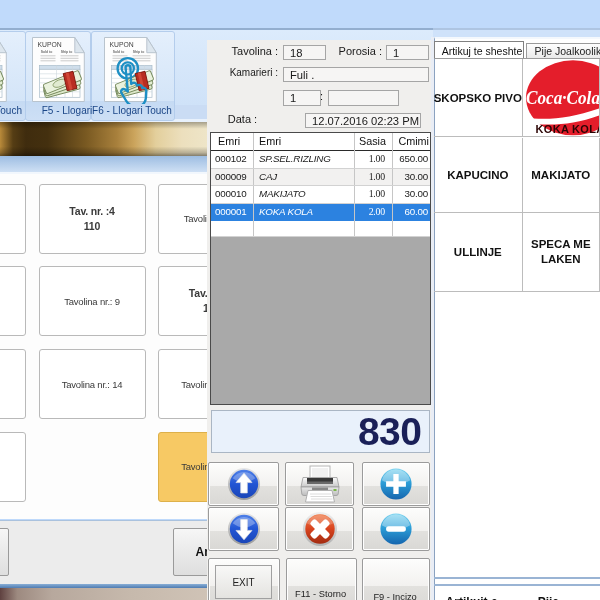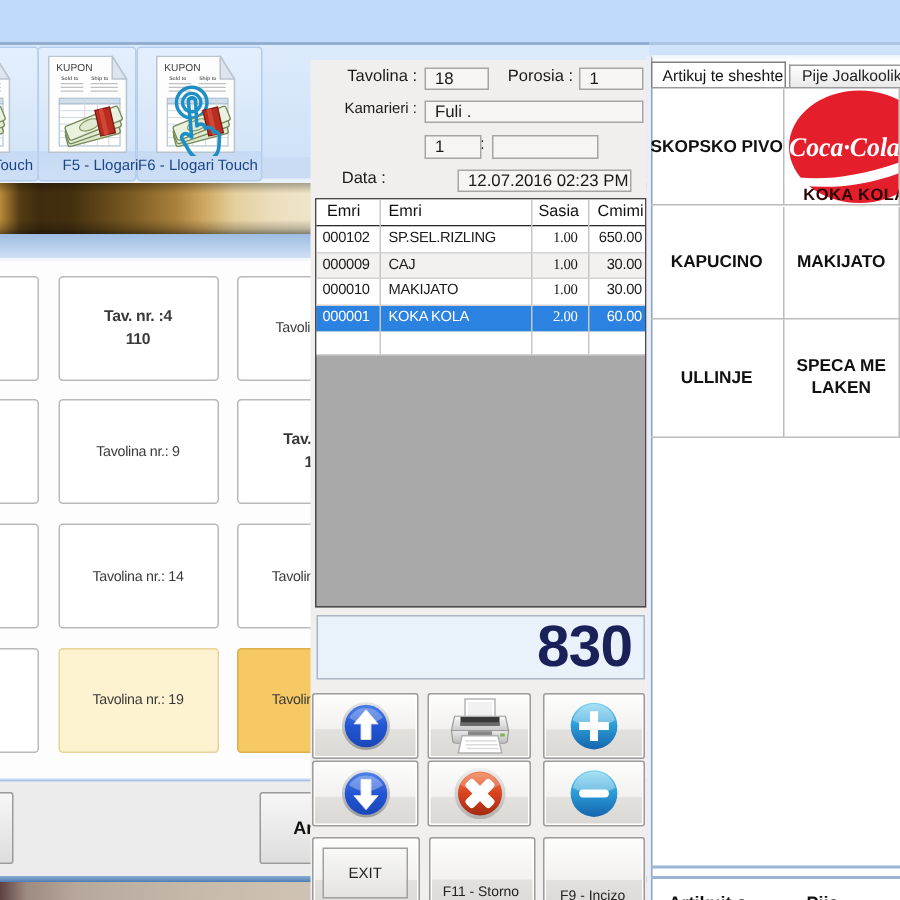--- a/index.html
+++ b/index.html
@@ -108,21 +108,20 @@
     .tavbtn{width:105px;height:68px;border:1px solid #b9b9b9;border-radius:3px;background:#fff;
       display:flex;align-items:center;justify-content:center;text-align:center;
       font-size:9.5px;color:#3a3a3a;letter-spacing:-0.2px;line-height:15px;}
   </style>
   <div class="abs tavbtn" style="left:38.5px;top:183.5px;font-weight:bold;font-size:10.5px;">Tav. nr. :4<br>110</div>
   <div class="abs tavbtn" style="left:158px;top:183.5px;">Tavolina nr.: 5</div>
   <div class="abs tavbtn" style="left:38.5px;top:266px;">Tavolina nr.: 9</div>
   <div class="abs tavbtn" style="left:158px;top:266px;font-weight:bold;font-size:10.5px;">Tav. nr. :1<br>105</div>
   <div class="abs tavbtn" style="left:38.5px;top:349px;">Tavolina nr.: 14</div>
   <div class="abs tavbtn" style="left:158px;top:349px;">Tavolina nr.: 15</div>
-  <div class="abs tavbtn" style="left:38.5px;top:431.5px;background:#fdf3d0;border-color:#e7d399;">Tavolina nr.: 19</div>
   <div class="abs tavbtn" style="left:158px;top:431.5px;background:#f7c964;border-color:#ddb04a;">Tavolina nr.: 20</div>
 
   <div class="abs" style="left:0;top:519.5px;width:433px;height:1.5px;background:#aac2de;"></div>
   <div class="abs" style="left:0;top:521px;width:433px;height:63px;background:#ececec;"></div>
   <div class="abs" style="left:-60px;top:528px;width:67px;height:46px;border:1px solid #9a9a9a;border-radius:2px;background:linear-gradient(#f6f6f6,#dedede);"></div>
   <div class="abs" style="left:172.5px;top:528px;width:78px;height:46px;border:1px solid #9a9a9a;border-radius:2px;background:linear-gradient(#f6f6f6,#dedede);display:flex;align-items:center;justify-content:center;font-size:12px;font-weight:bold;color:#111;">Anulo</div>
 
   <div class="abs" style="left:0;top:584px;width:433px;height:4px;background:linear-gradient(#88aed6,#4f7cb1);"></div>
   <div class="abs" style="left:0;top:588px;width:433px;height:12px;background:linear-gradient(90deg,#5f4140 0%,#9d8a80 4%,#b7a89d 12%,#c6b9ac 30%,#d3c7ba 55%,#dfd5c7 80%,#e6ddd0 100%);"></div>
 
@@ -186,21 +185,21 @@
     <div class="trow" style="top:73.6px;color:#fff;">
         <span class="c1">000001</span>
         <span class="c2">KOKA KOLA</span>
         <span class="c3">2.00</span>
         <span class="c4">60.00</span>
       </div>
   </div>
   <style>
     .trow{position:absolute;left:0;width:100%;font-size:9.8px;letter-spacing:-0.2px;color:#1a1a1a;}
     .trow .c1{position:absolute;left:4px;}
-    .trow .c2{position:absolute;left:48px;}
+    .trow .c2{position:absolute;left:48px;font-style:italic;}
     .trow .c3{position:absolute;left:100px;width:74px;text-align:right;font-family:Liberation Serif, serif;}
     .trow .c4{position:absolute;left:140px;width:77px;text-align:right;}
   </style>
 
   <div class="abs" style="left:210.5px;top:410px;width:219px;height:43px;background:#e9f1fb;border:1px solid #aab6c4;box-sizing:border-box;display:flex;align-items:center;justify-content:flex-end;padding-right:7px;font-size:39px;font-weight:bold;color:#1a2058;letter-spacing:-0.5px;">830</div>
 
   <style>
     .ibtn{border:1px solid #9b9b9b;border-radius:2px;background:linear-gradient(#fdfdfc,#f2f1ef 55%,#e2e1de 55%,#d9d8d5);box-shadow:inset 0 0 0 1px #fff;display:flex;align-items:center;justify-content:center;}
   </style>
   <div class="abs ibtn" style="left:208px;top:462px;width:69px;height:42px;">

